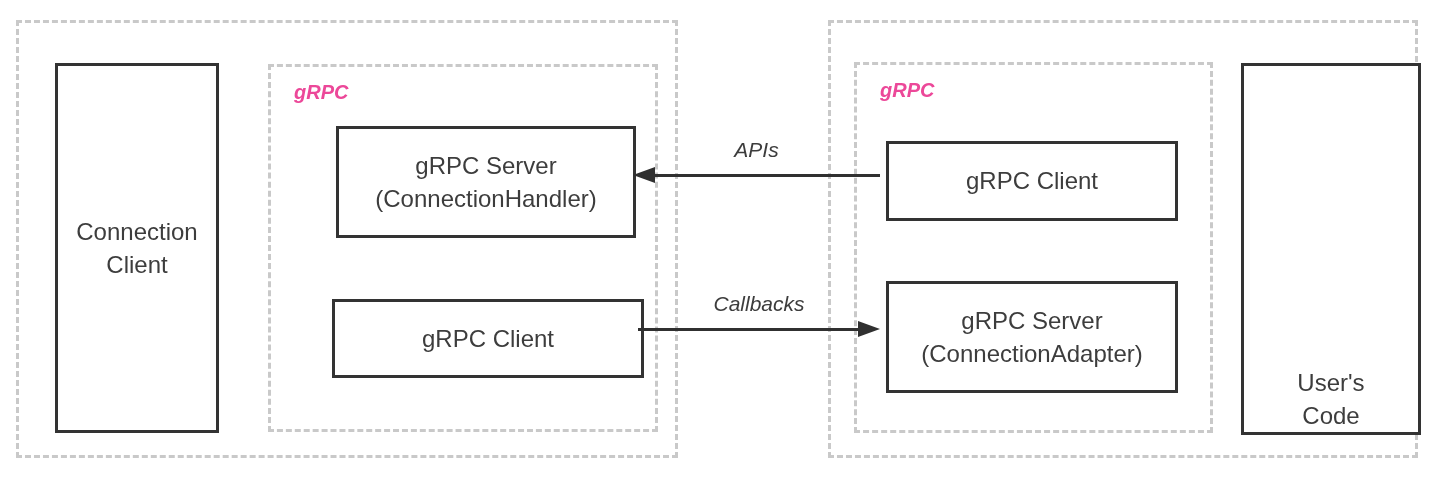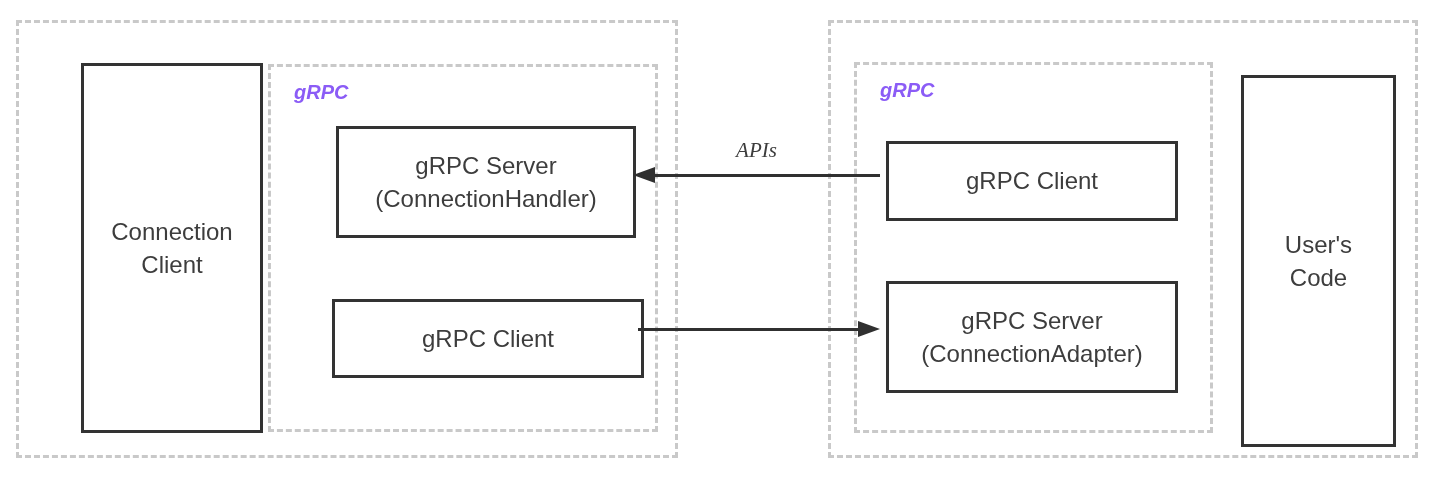--- a/index.html
+++ b/index.html
@@ -31,38 +31,38 @@
     border: 3px solid #333333;
     background: #ffffff;
     display: flex;
     align-items: center;
     justify-content: center;
     text-align: center;
     font-size: 24px;
     line-height: 1.38;
     color: #3d3d3d;
   }
-  .process-box        { left: 36px;  top: 40px;  width: 182px; height: 370px; margin-left: 26px; }
+  .process-box        { left: 36px;  top: 40px;  width: 164px; height: 370px; }
   .server-adapter-box { left: 65px;  top: 59px;  width: 300px; height: 112px; }
   .client-left-box    { left: 61px;  top: 232px; width: 312px; height: 79px;  }
   .client-right-box   { left: 29px;  top: 76px;  width: 292px; height: 80px;  }
   .server-handler-box { left: 29px;  top: 216px; width: 292px; height: 112px; }
-  .users-code-box     { left: 410px; top: 52px;  width: 155px; height: 372px; }
+  .users-code-box     { left: 410px; top: 40px;  width: 180px; height: 372px; align-items: flex-end; }
 
   .grpc-label {
     position: absolute;
     left: 23px;
     top: 14px;
     font-size: 20px;
     font-weight: bold;
     font-style: italic;
-    color: #8b5cf6;
+    color: #ec4899;
   }
 
-  .arrow { position: absolute; height: 46px; font-family: Liberation Serif, serif; }
+  .arrow { position: absolute; height: 46px; }
   .apis-arrow      { left: 633px; top: 138px; width: 247px; }
   .callbacks-arrow { left: 638px; top: 292px; width: 242px; }
   .arrow-label {
     position: absolute;
     left: 0; right: 0; top: 0;
     text-align: center;
     font-style: italic;
     font-size: 21px;
     color: #3d3d3d;
     white-space: nowrap;
@@ -140,17 +140,18 @@
     </div>
   </div>
 
   <div class="arrow apis-arrow">
     <div class="arrow-label">APIs</div>
     <div class="arrow-line"></div>
     <div class="arrow-head head-left"></div>
   </div>
 
   <div class="arrow callbacks-arrow">
+    <div class="arrow-label">Callbacks</div>
     <div class="arrow-line"></div>
     <div class="arrow-head head-right"></div>
   </div>
 
 </div>
 
 </body></html>

